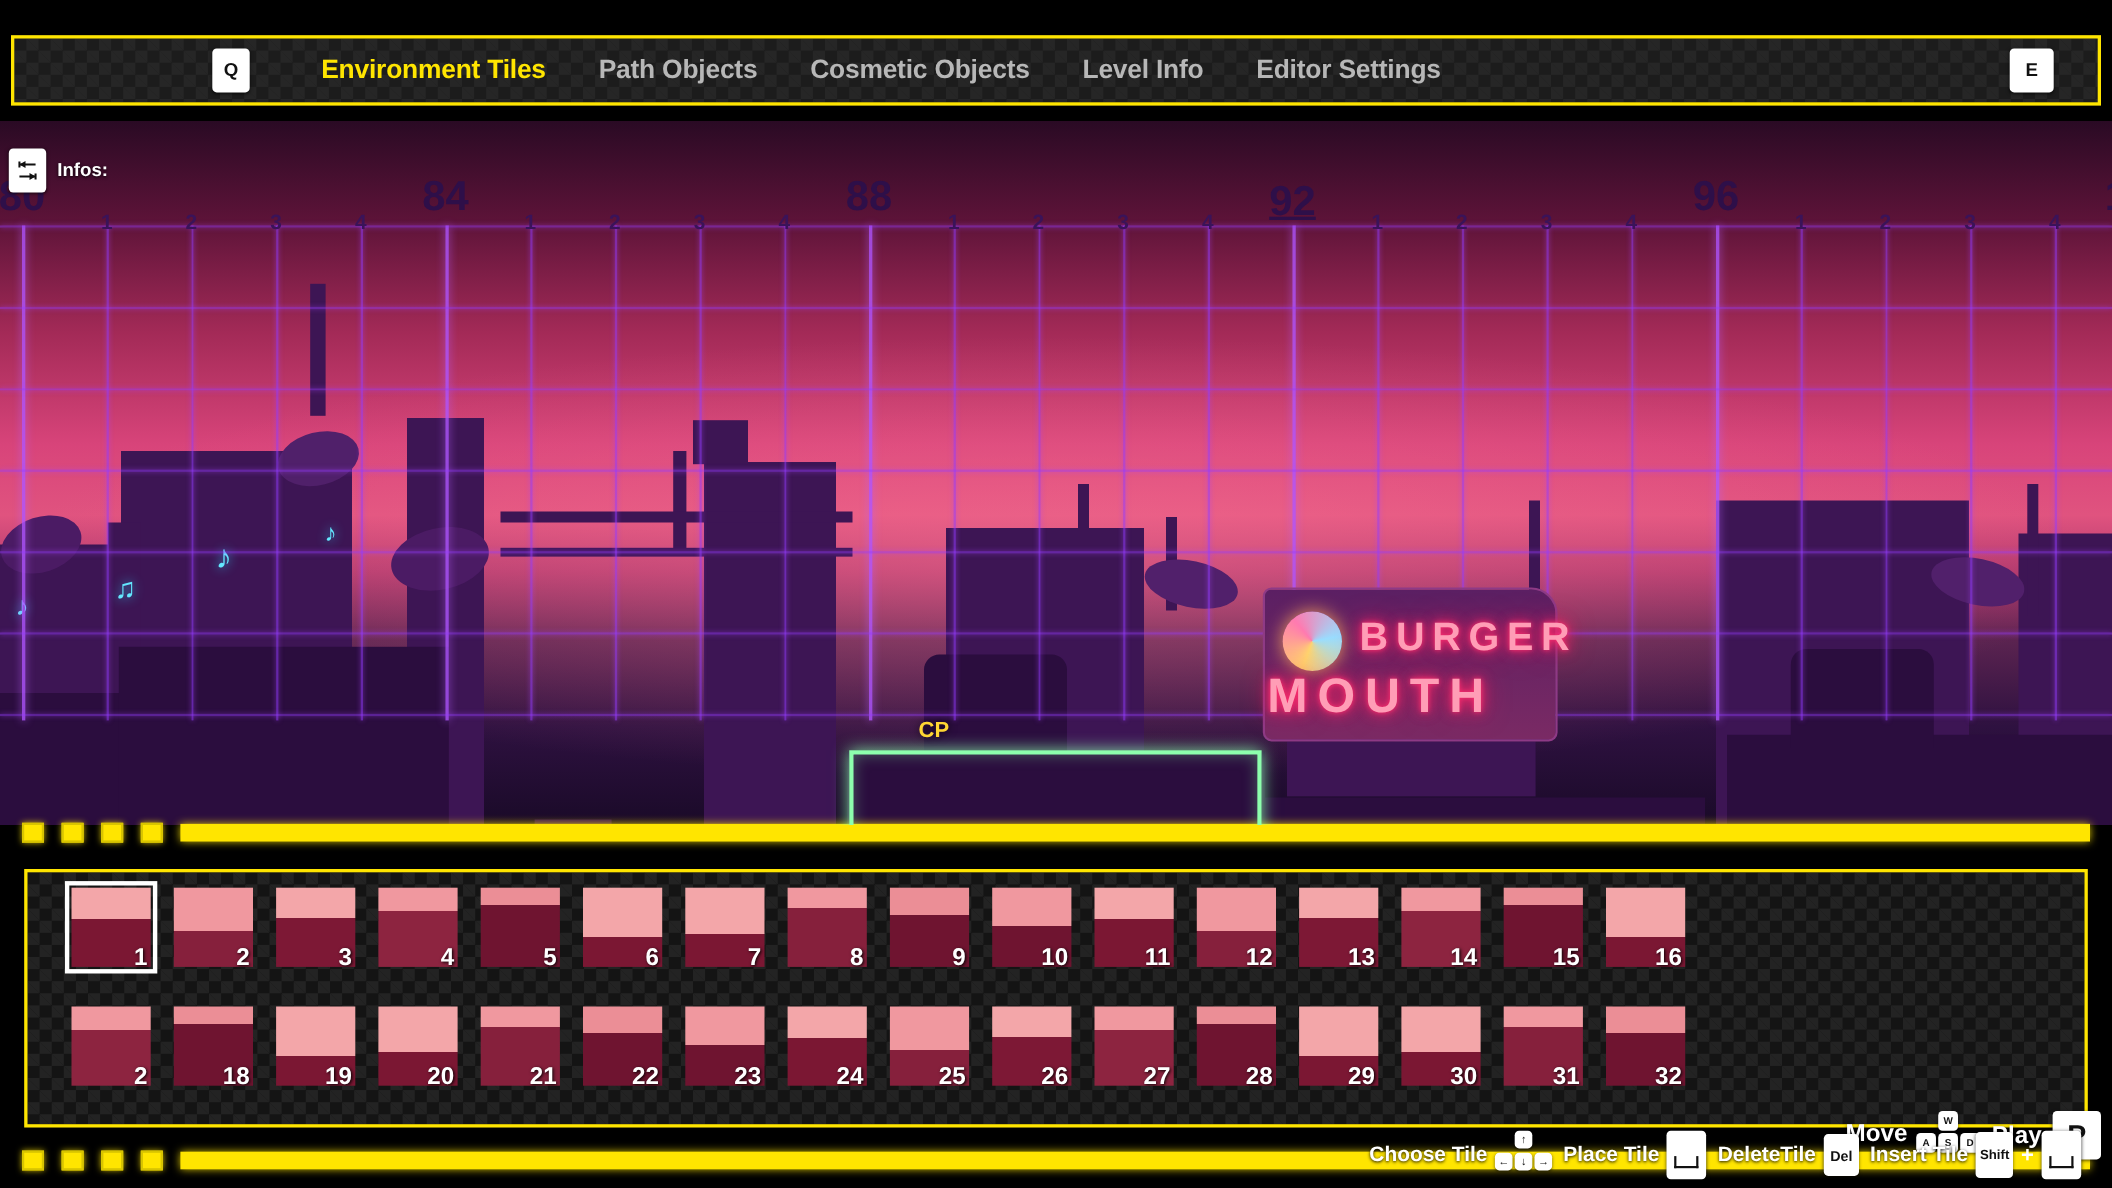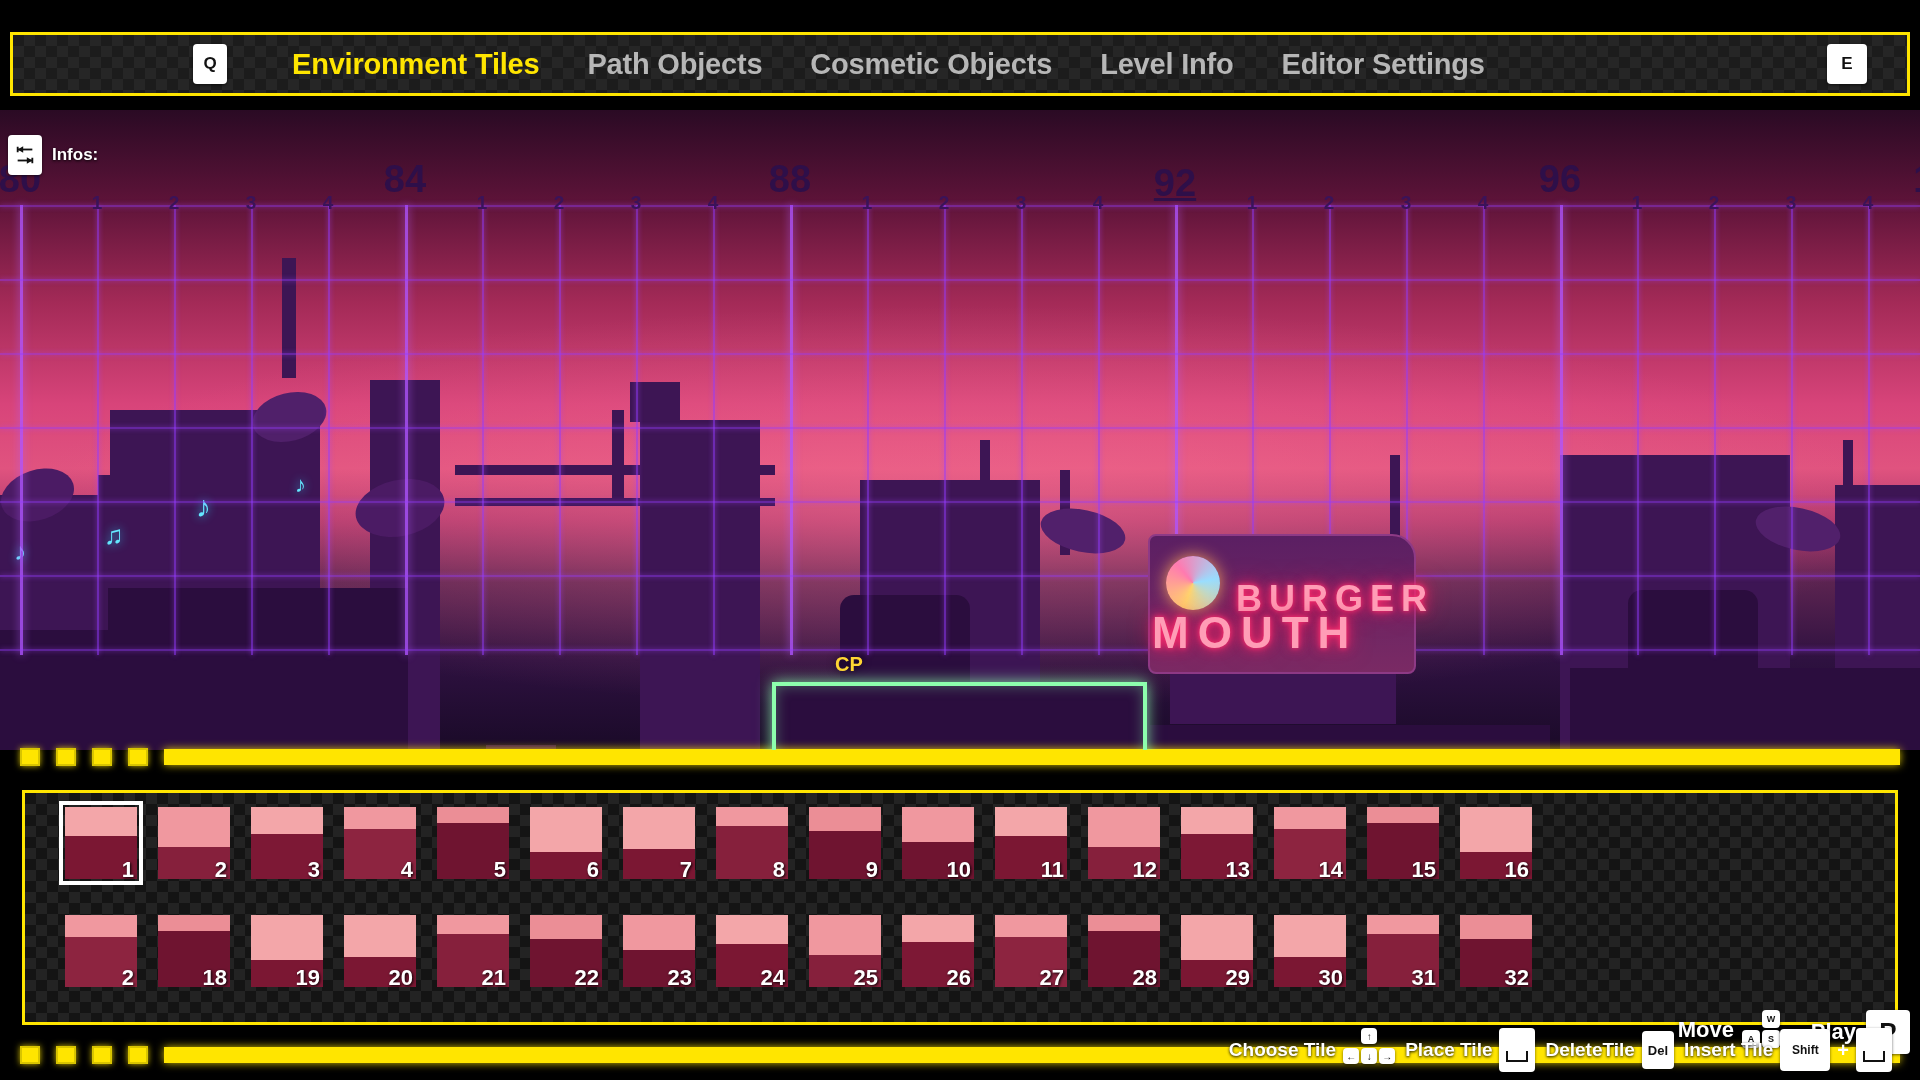--- a/index.html
+++ b/index.html
@@ -21,21 +21,21 @@
     display:flex; align-items:center;
   }
   .keycap {
     background:#fff; color:#111; border-radius:4px;
     font-weight:bold; display:flex; align-items:center; justify-content:center;
     box-shadow:0 1px 3px rgba(0,0,0,.6);
   }
   #key-q { width:34px; height:40px; font-size:17px; margin-left:180px; }
   #key-e { width:40px; height:40px; font-size:17px; position:absolute; right:40px; }
   .navtab {
-    font-size:29px; font-weight:bold; color:#b7b7b7; letter-spacing:-0.2px;
+    font-size:24px; font-weight:bold; color:#b7b7b7; letter-spacing:-0.2px;
     white-space:nowrap;
   }
   .navtab.active { color:#ffe500; }
   #tabs { display:flex; align-items:center; margin-left:41px; gap:0; }
   #tabs .navtab { padding:0 24px; }
 
   
   #viewport {
     position:absolute; left:0; top:110px; width:1920px; height:640px;
     overflow:hidden;
@@ -76,21 +76,21 @@
   #sel-rect { position:absolute; left:772px; top:572px; width:375px; height:190px;
      border:4px solid #8dffad; box-shadow:0 0 14px rgba(140,255,173,.85),
      inset 0 0 14px rgba(140,255,173,.35); z-index:34; }
 
   
   #sign { position:absolute; left:1148px; top:424px; width:268px; height:140px;
       background:linear-gradient(180deg,#5b1f63,#7a2a64); border-radius:8px 24px 8px 8px;
       border:2px solid #8e3a86; z-index:30; }
   .neon-txt { position:absolute; color:#ff9db6; font-weight:bold; letter-spacing:7px;
       text-shadow:0 0 5px #ff2d6f,0 0 12px #ff2d6f,0 0 24px #e01050; }
-  #neon1 { left:86px; top:22px; font-size:36px;margin-top:20px; }
+  #neon1 { left:86px; top:22px; font-size:36px; }
   #neon2 { left:2px; top:72px; font-size:44px; letter-spacing:9px; }
   #burger-disc { position:absolute; left:16px; top:20px; width:54px; height:54px;
       border-radius:50%;
       background:conic-gradient(from 200deg,#ffd36e,#ff7ab0,#9df,#ffd36e);
       box-shadow:0 0 16px rgba(255,170,90,.9); }
   #sign-post { position:absolute; left:1170px; top:564px; width:226px; height:50px;
       background:#3d1554; z-index:29; }
 
   
   .ybar { position:absolute; height:18px; display:flex; align-items:center; gap:16px; }
@@ -133,21 +133,21 @@
 
   
   #hints { position:absolute; right:28px; bottom:8px; display:flex; align-items:center;
      gap:10px; z-index:50; }
   .hint { display:flex; align-items:center; gap:7px; }
   .hint .hl { color:#fff; font-size:19px; font-weight:bold; text-shadow:0 1px 3px #000; }
   .kspace { width:36px; height:44px; position:relative; }
   .kspace::after { content:""; position:absolute; left:7px; right:7px; bottom:10px;
      height:9px; border:2px solid #111; border-top:none; }
   .kdel { width:32px; height:38px; font-size:13px; }
-  .kshift { width:50px; height:42px; font-size:12px; }
+  .kshift { width:34px; height:42px; font-size:12px; }
   #arrowkeys { position:relative; width:52px; height:44px; }
   #arrowkeys .k { position:absolute; width:16px; height:16px; font-size:10px; }
   #ak-u { left:18px; top:0; } #ak-l { left:0; top:20px; }
   #ak-d { left:18px; top:20px; } #ak-r { left:36px; top:20px; }
   .plus { color:#fff; font-size:20px; font-weight:bold; }
 </style>
 </head>
 <body>
 
 <div id="root">

